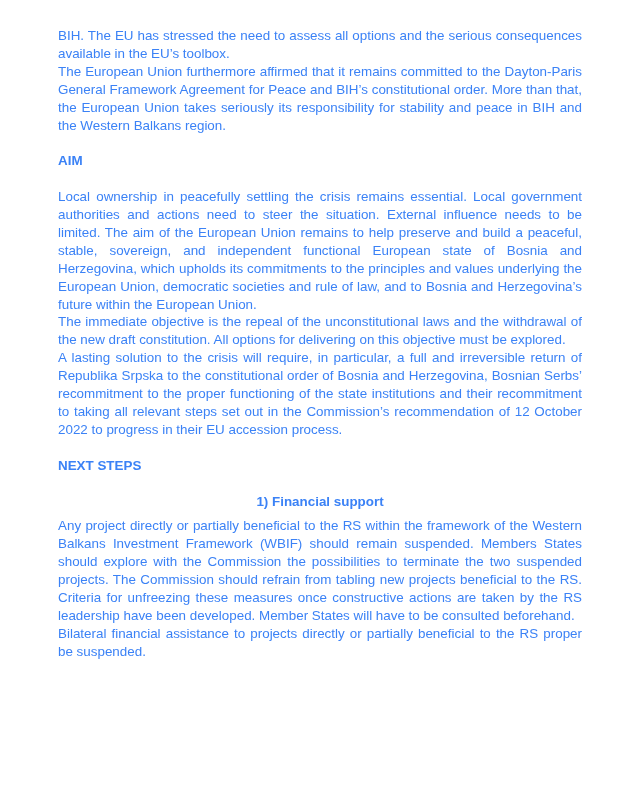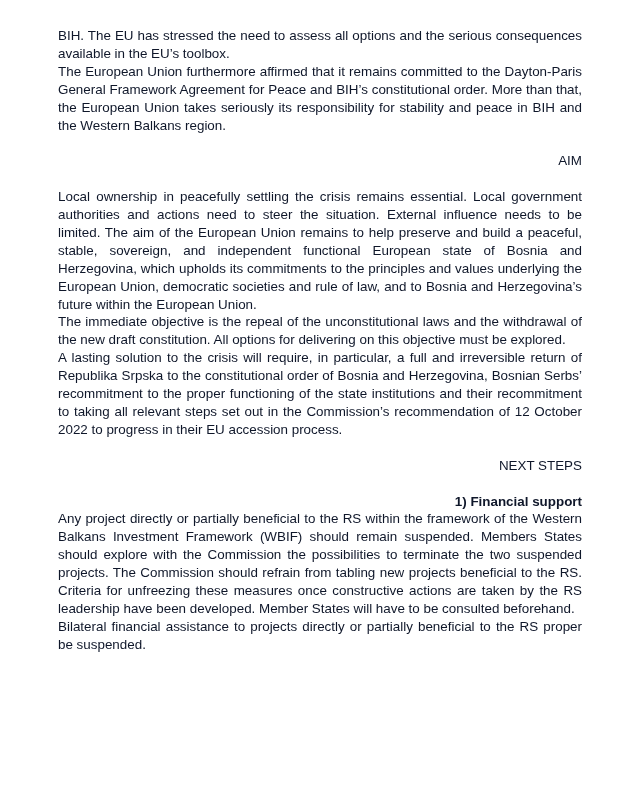--- a/index.html
+++ b/index.html
@@ -14,35 +14,35 @@
     overflow: hidden;
   }
   .page-text {
     position: absolute;
     left: 58px;
     top: 27px;
     width: 524px;
     font-family: "Liberation Sans", sans-serif;
     font-size: 13.4px;
     line-height: 17.9px;
-    color: #0f172a;
+    color: #3b82f6;
   }
   .para {
     margin: 0;
     text-align: justify;
   }
   .heading {
     margin: 17.9px 0;
-    font-weight: normal;
-    text-align: right;
+    font-weight: bold;
+    text-align: left;
   }
   .subheading {
-    margin: 0;
+    margin: 7px;
     font-weight: bold;
-    text-align: right;
+    text-align: center;
   }
 </style>
 </head>
 <body>
 
 <div class="page-text">
   <p class="para">BIH. The EU has stressed the need to assess all options and the serious consequences available in the EU’s toolbox.</p>
   <p class="para">The European Union furthermore affirmed that it remains committed to the Dayton-Paris General Framework Agreement for Peace and BIH’s constitutional order. More than that, the European Union takes seriously its responsibility for stability and peace in BIH and the Western Balkans region.</p>
   <p class="heading">AIM</p>
   <p class="para">Local ownership in peacefully settling the crisis remains essential. Local government authorities and actions need to steer the situation. External influence needs to be limited. The aim of the European Union remains to help preserve and build a peaceful, stable, sovereign, and independent functional European state of Bosnia and Herzegovina, which upholds its commitments to the principles and values underlying the European Union, democratic societies and rule of law, and to Bosnia and Herzegovina’s future within the European Union.</p>

